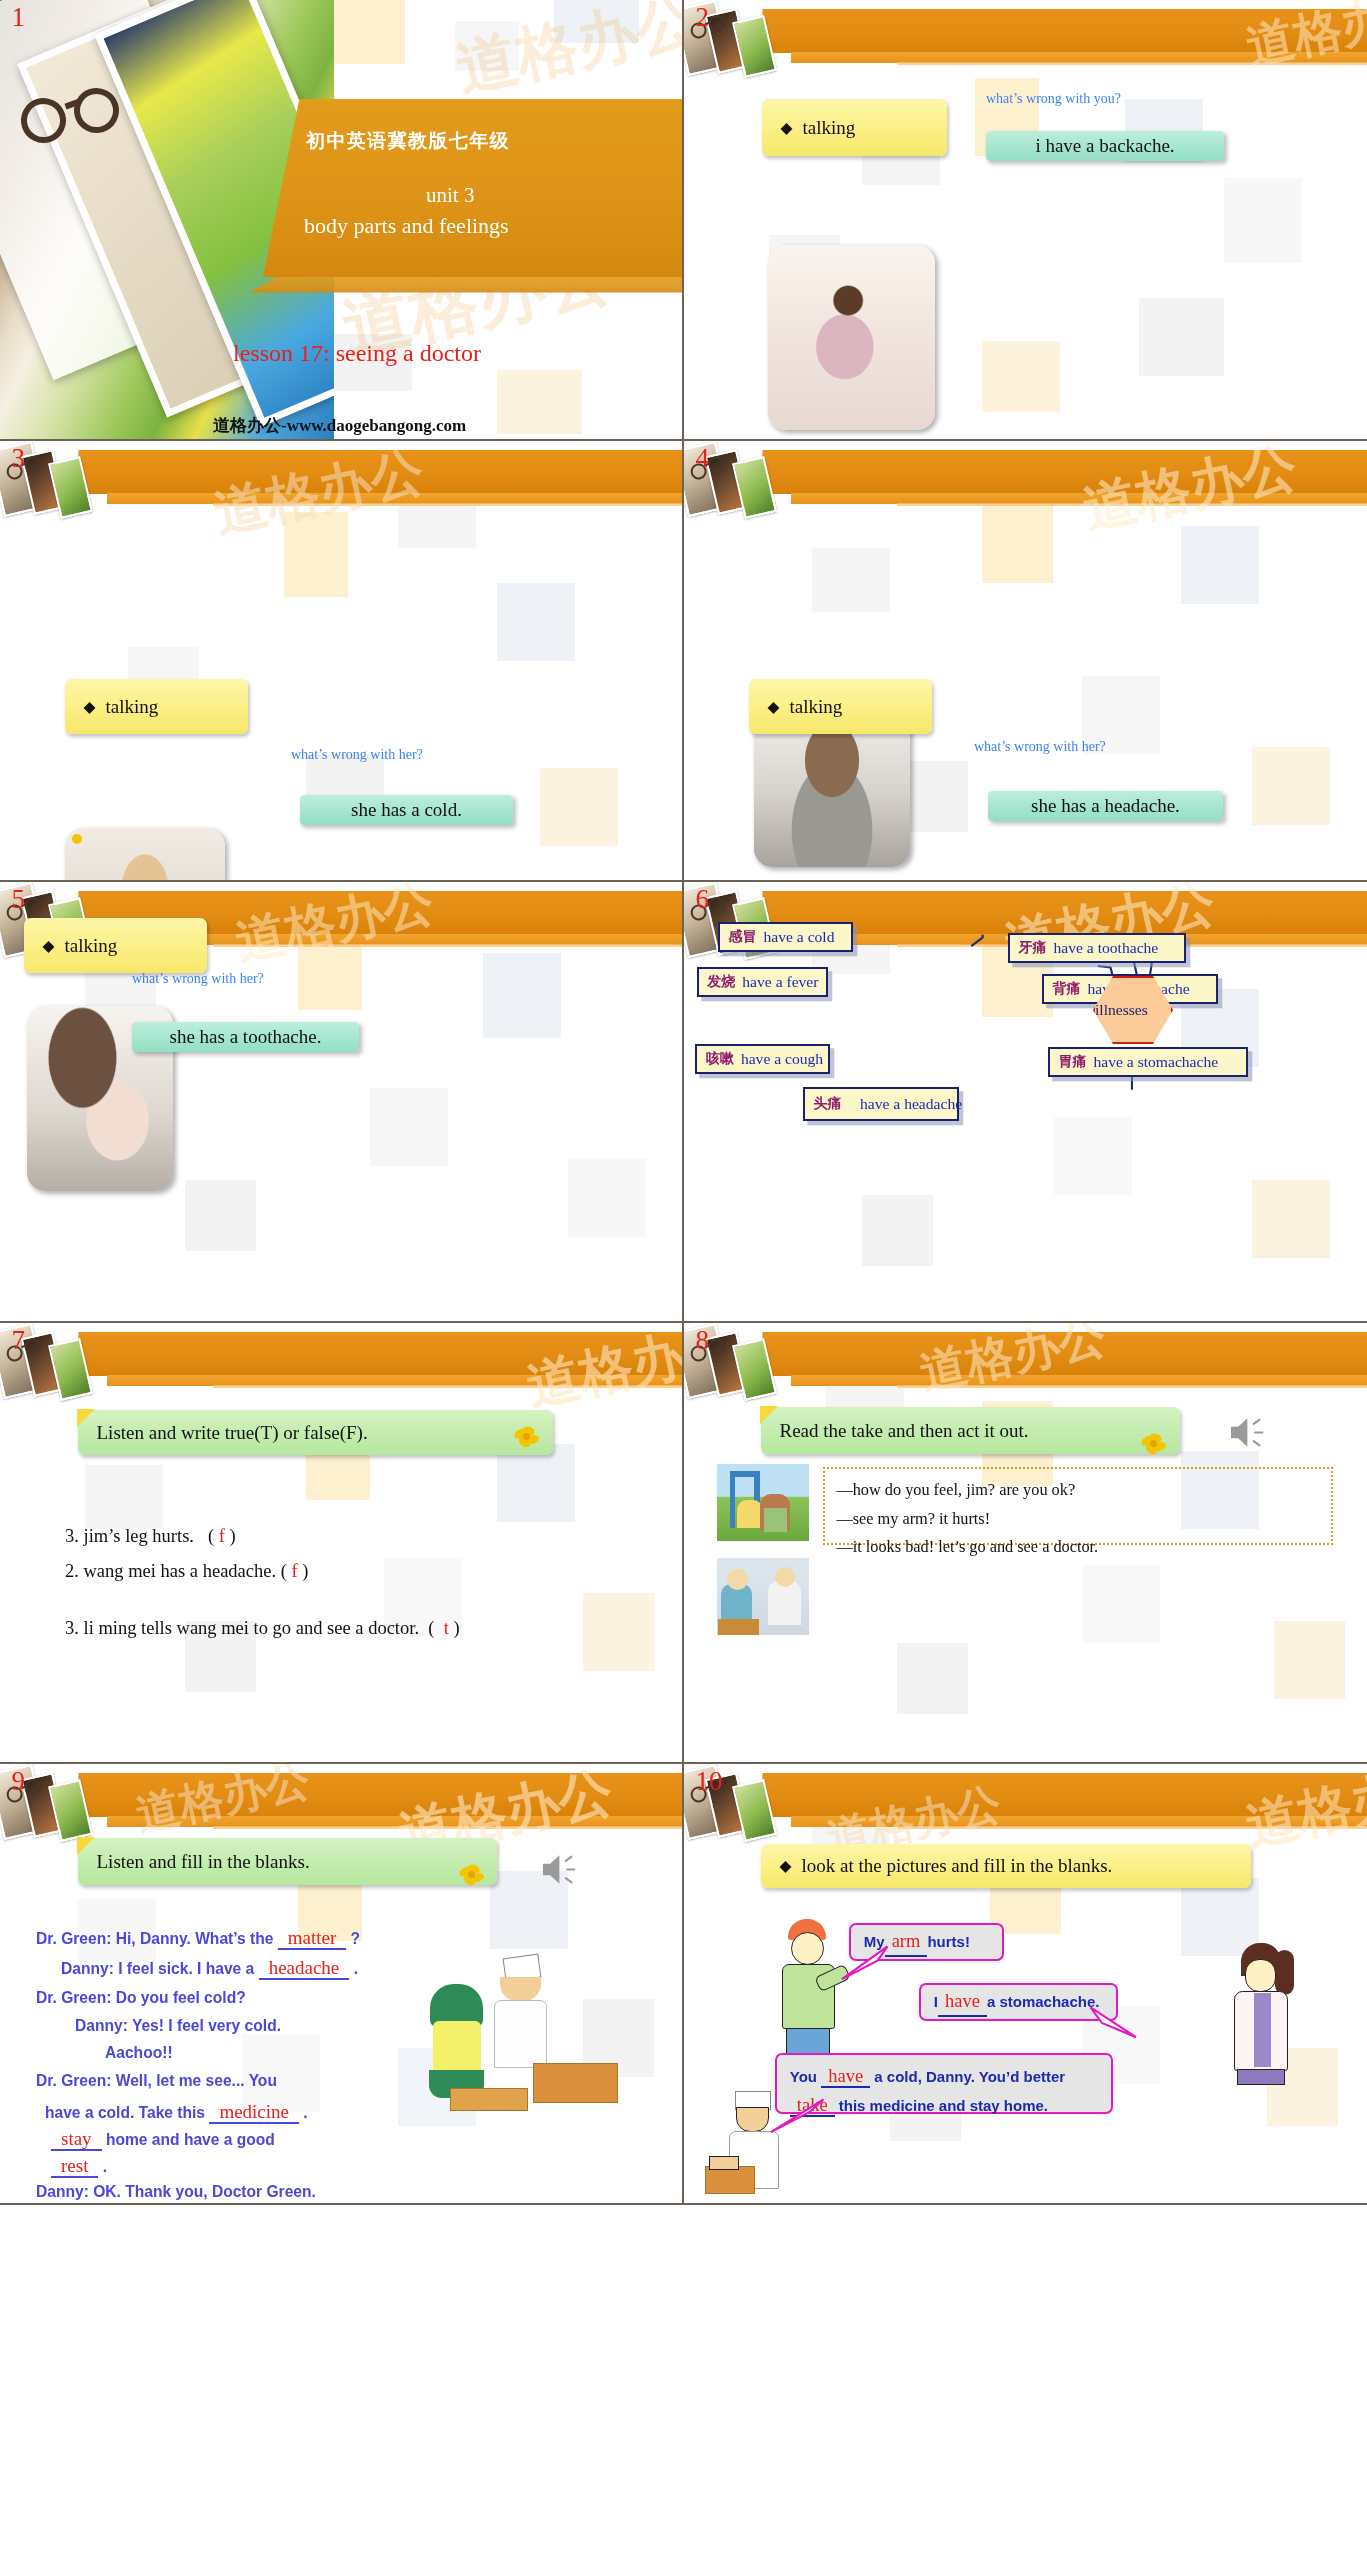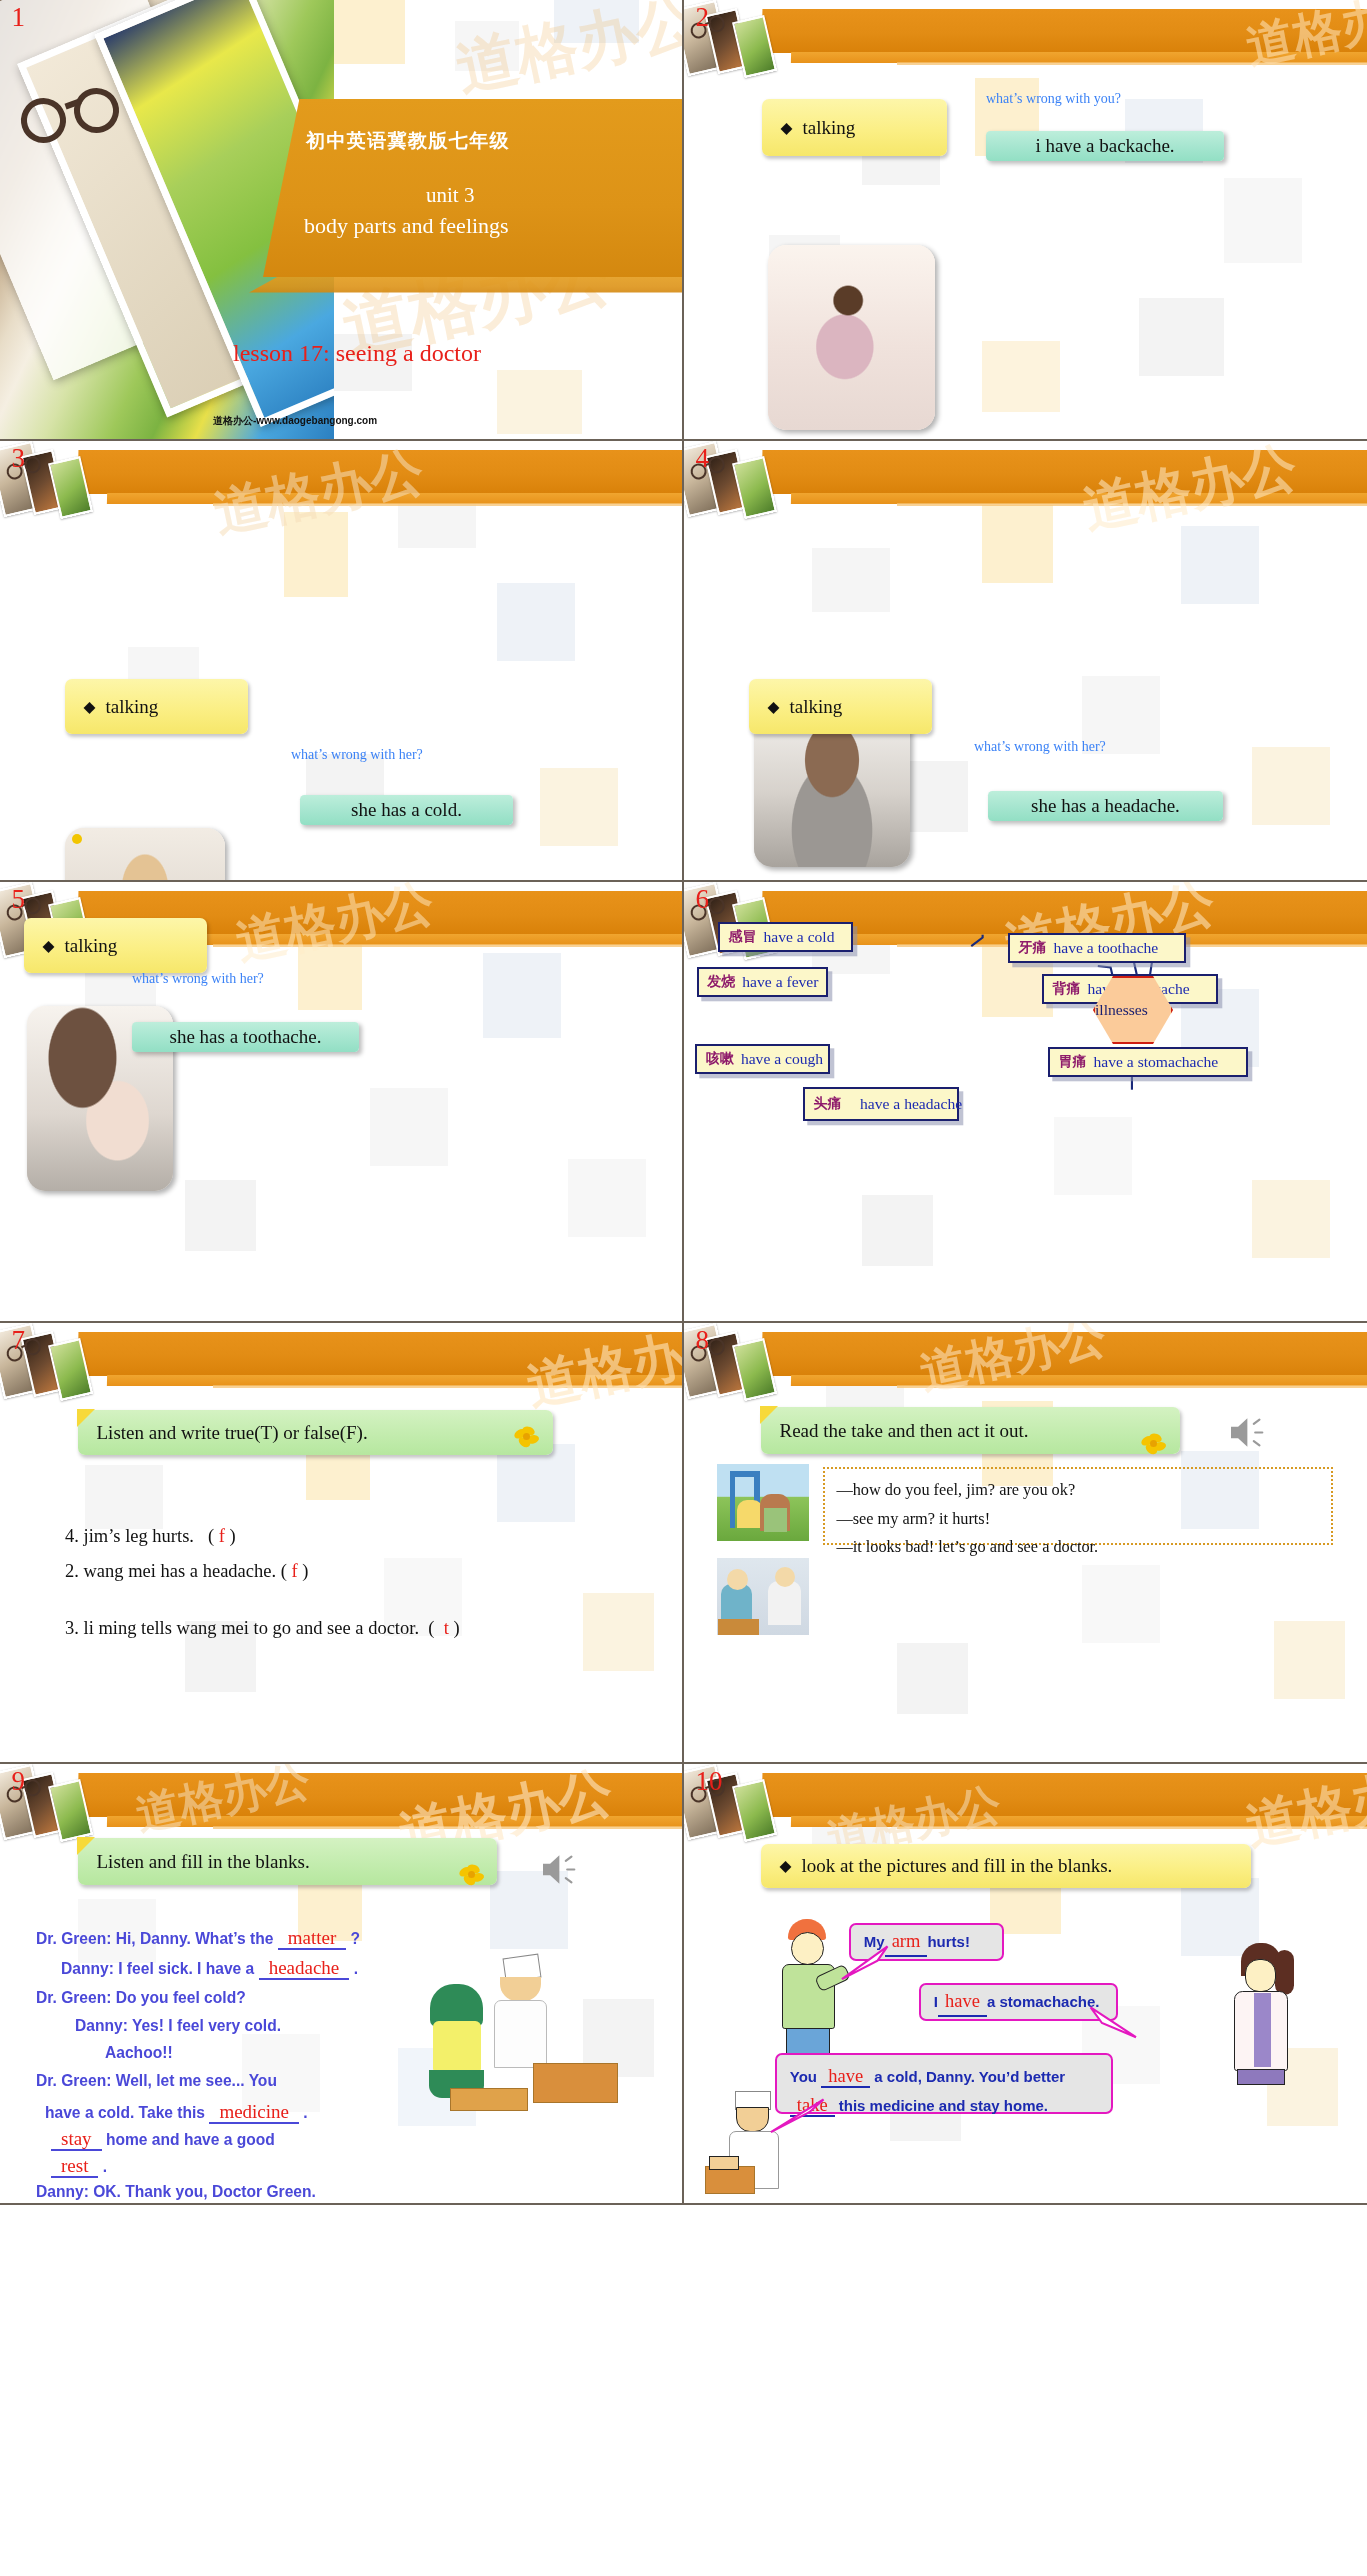--- a/index.html
+++ b/index.html
@@ -204,21 +204,21 @@
     background:linear-gradient(180deg,#e39b1c 0%, #dd9317 60%, #d4880f 100%);
   }
   .title-cn {
     position:absolute; z-index:7; color:#fff; font-family:"DejaVu Sans", sans-serif;
     font-weight:bold; font-size:19px; letter-spacing:1.4px;
   }
   .title-unit { position:absolute; z-index:7; color:#fff; font-size:21px; }
   .title-sub  { position:absolute; z-index:7; color:#fff; font-size:22px; }
   .title-lesson { position:absolute; z-index:7; color:#e8201a; font-size:24px; }
   .title-url { position:absolute; z-index:7; color:#111; font-weight:bold;
-               font-family:Liberation Sans, sans-serif; font-size:10px; }
+               font-family:Liberation Serif, serif; font-size:17px; }
   .cover-collage { position:absolute; left:0; top:0; width:334px; height:441px; z-index:2; overflow:hidden; }
 </style>
 </head>
 <body>
 
 <div class="grid">
 
   <div class="slide">
     <div class="cover-collage" style="background:
         linear-gradient(115deg,#7a6450 0%,#b79a76 18%,#e8ddc8 30%,#f5efe2 36%,#d7e3a8 46%,#9ec85a 58%,#7cb342 66%,#e8e04a 74%,#4aa8e0 86%,#2b7fc0 100%);">
@@ -574,21 +574,21 @@
       <g fill="#f5c400">
           <ellipse cx="14" cy="14" rx="9" ry="6" transform="rotate(-30 14 14)"></ellipse>
       <ellipse cx="26" cy="10" rx="9" ry="6" transform="rotate(20 26 10)"></ellipse>
       <ellipse cx="32" cy="22" rx="9" ry="6" transform="rotate(-15 32 22)"></ellipse>
       <ellipse cx="20" cy="26" rx="9" ry="6" transform="rotate(35 20 26)"></ellipse>
       <circle cx="23" cy="18" r="5" fill="#e8a200"></circle>
         </g>
     </svg>
 
     <div class="tf-item" style="left:65px;top:203px;">
-      <span>4. jim’s leg hurts.</span>
+      <span>3. jim’s leg hurts.</span>
       &nbsp;&nbsp;(&nbsp;<span class="ans">f</span>&nbsp;)
     </div>
     <div class="tf-item" style="left:65px;top:238px;">
       <span>2. wang mei has a headache.</span>
       (&nbsp;<span class="ans">f</span>&nbsp;)
     </div>
     <div class="tf-item" style="left:65px;top:295px;">
       <span>3. li ming tells wang mei to go and see a doctor.</span>
       &nbsp;(&nbsp;&nbsp;<span class="ans">t</span>&nbsp;)
     </div>

